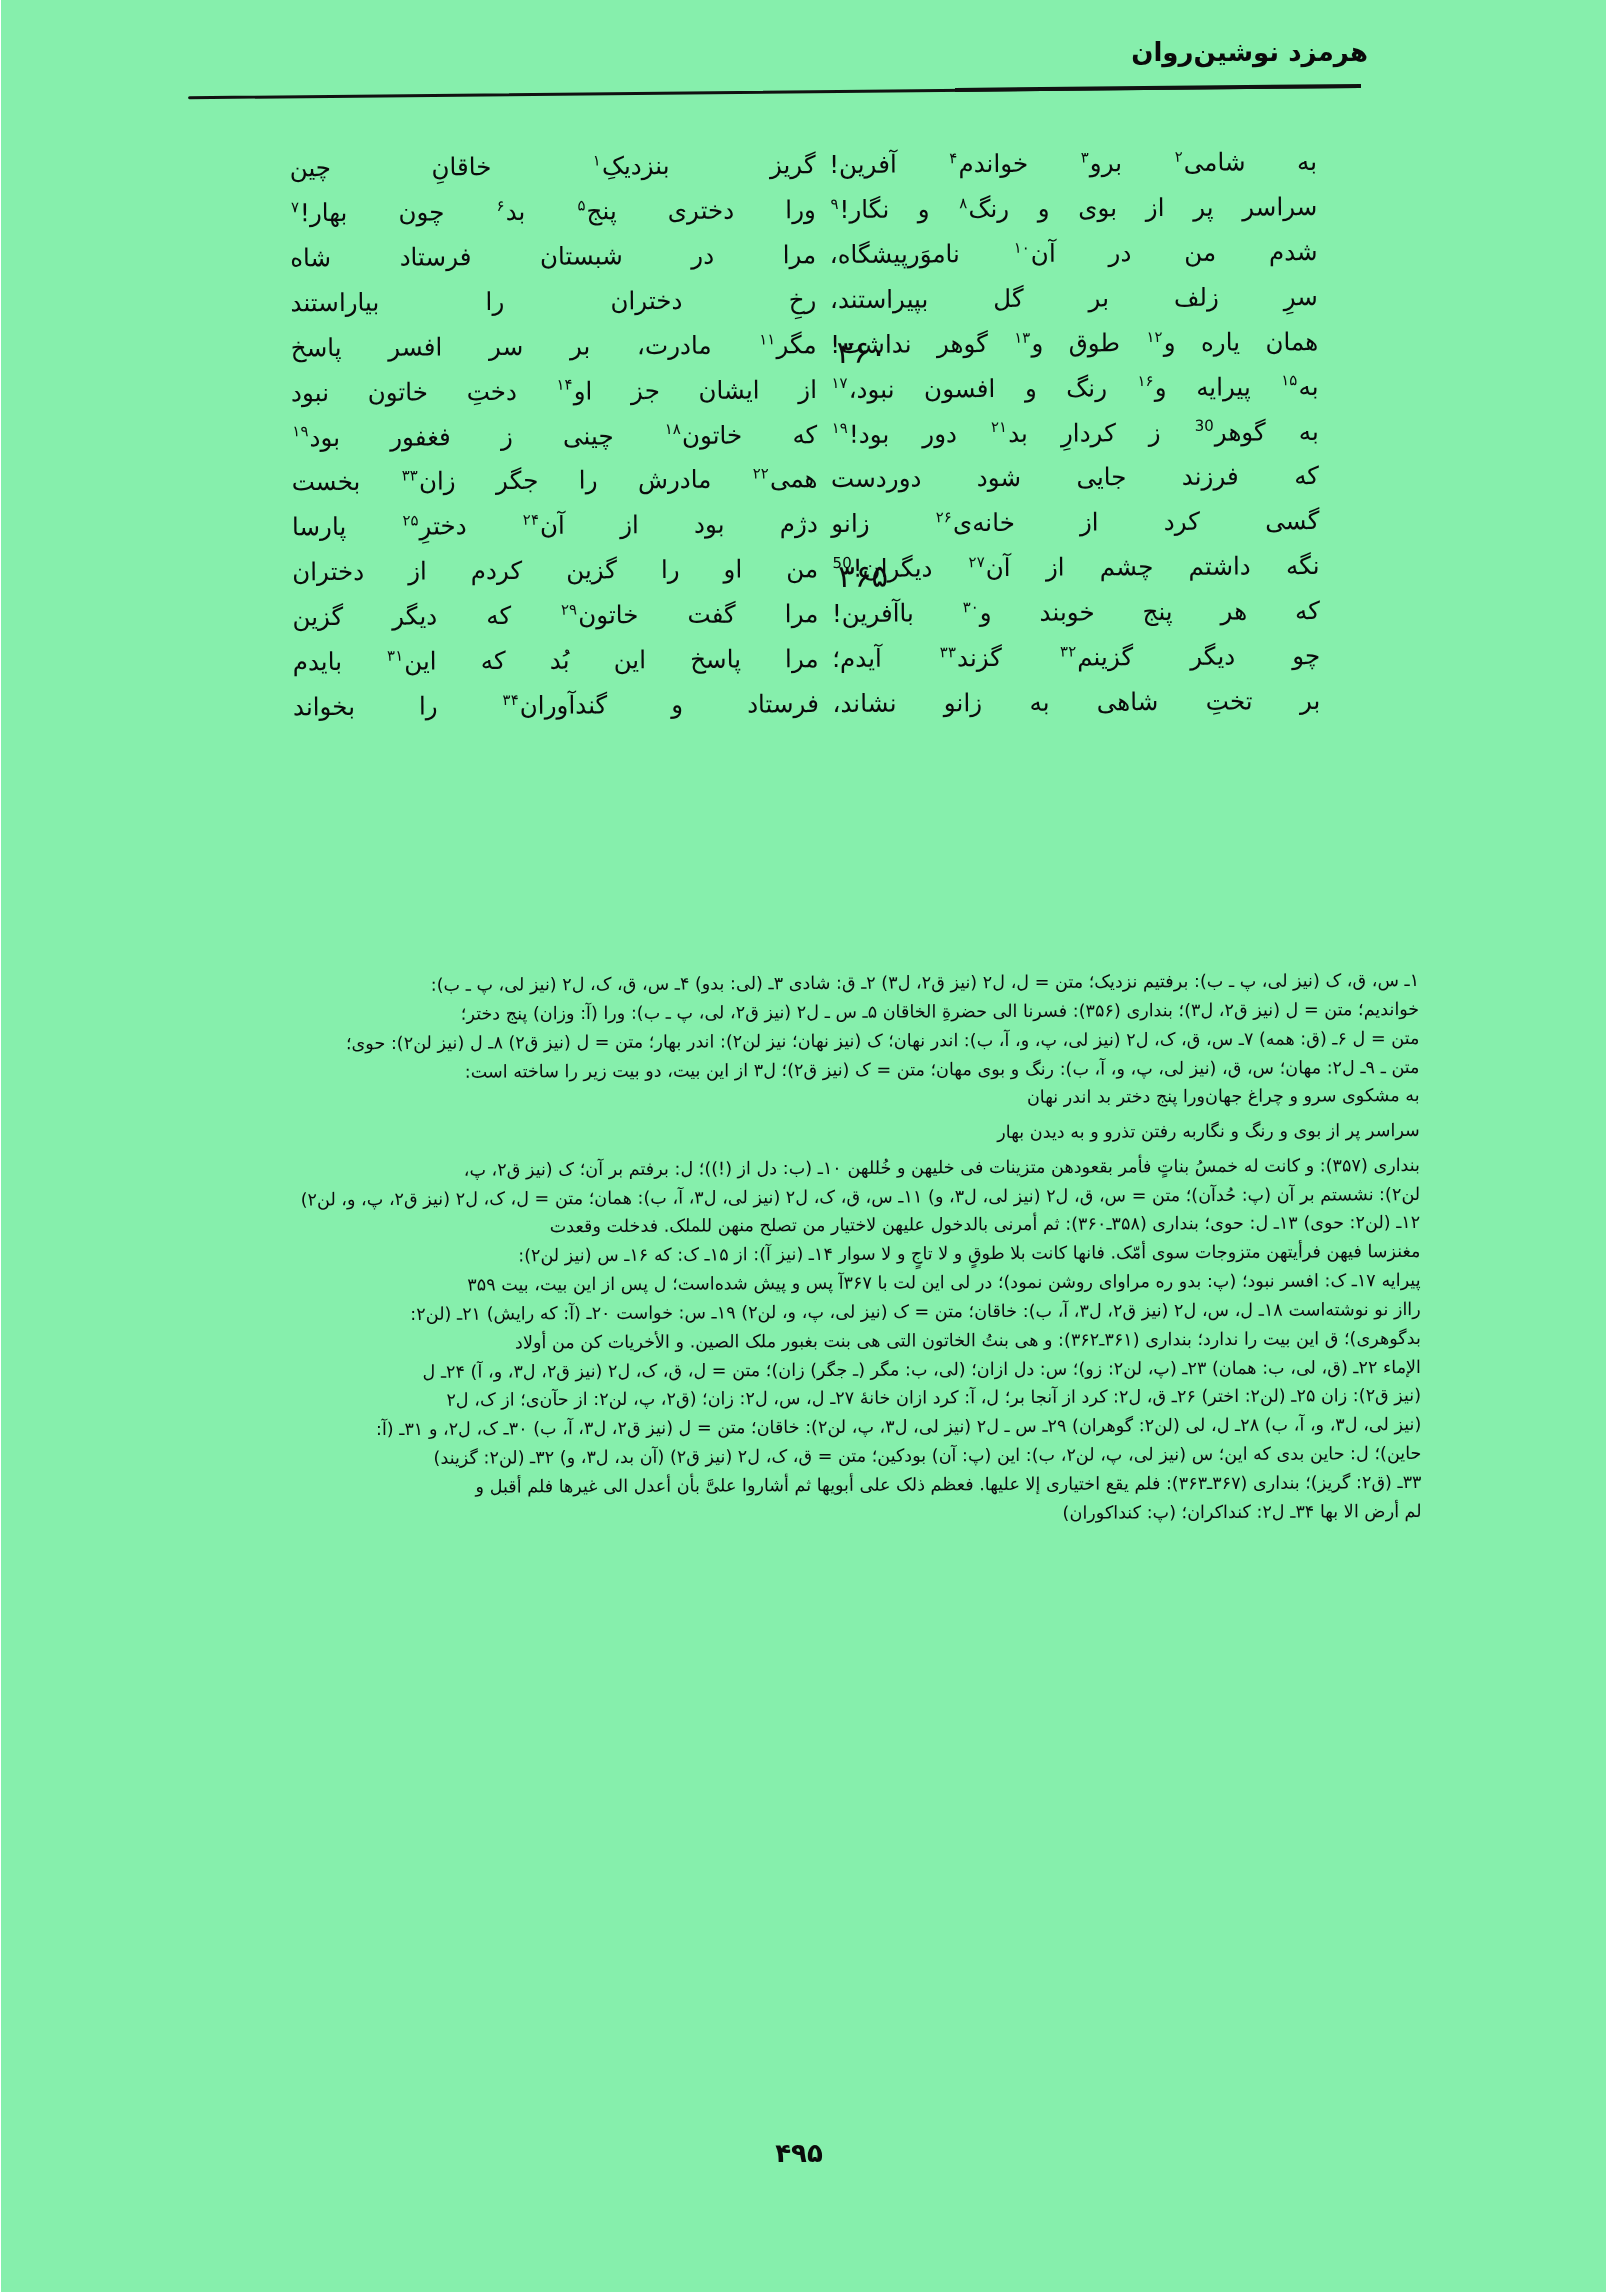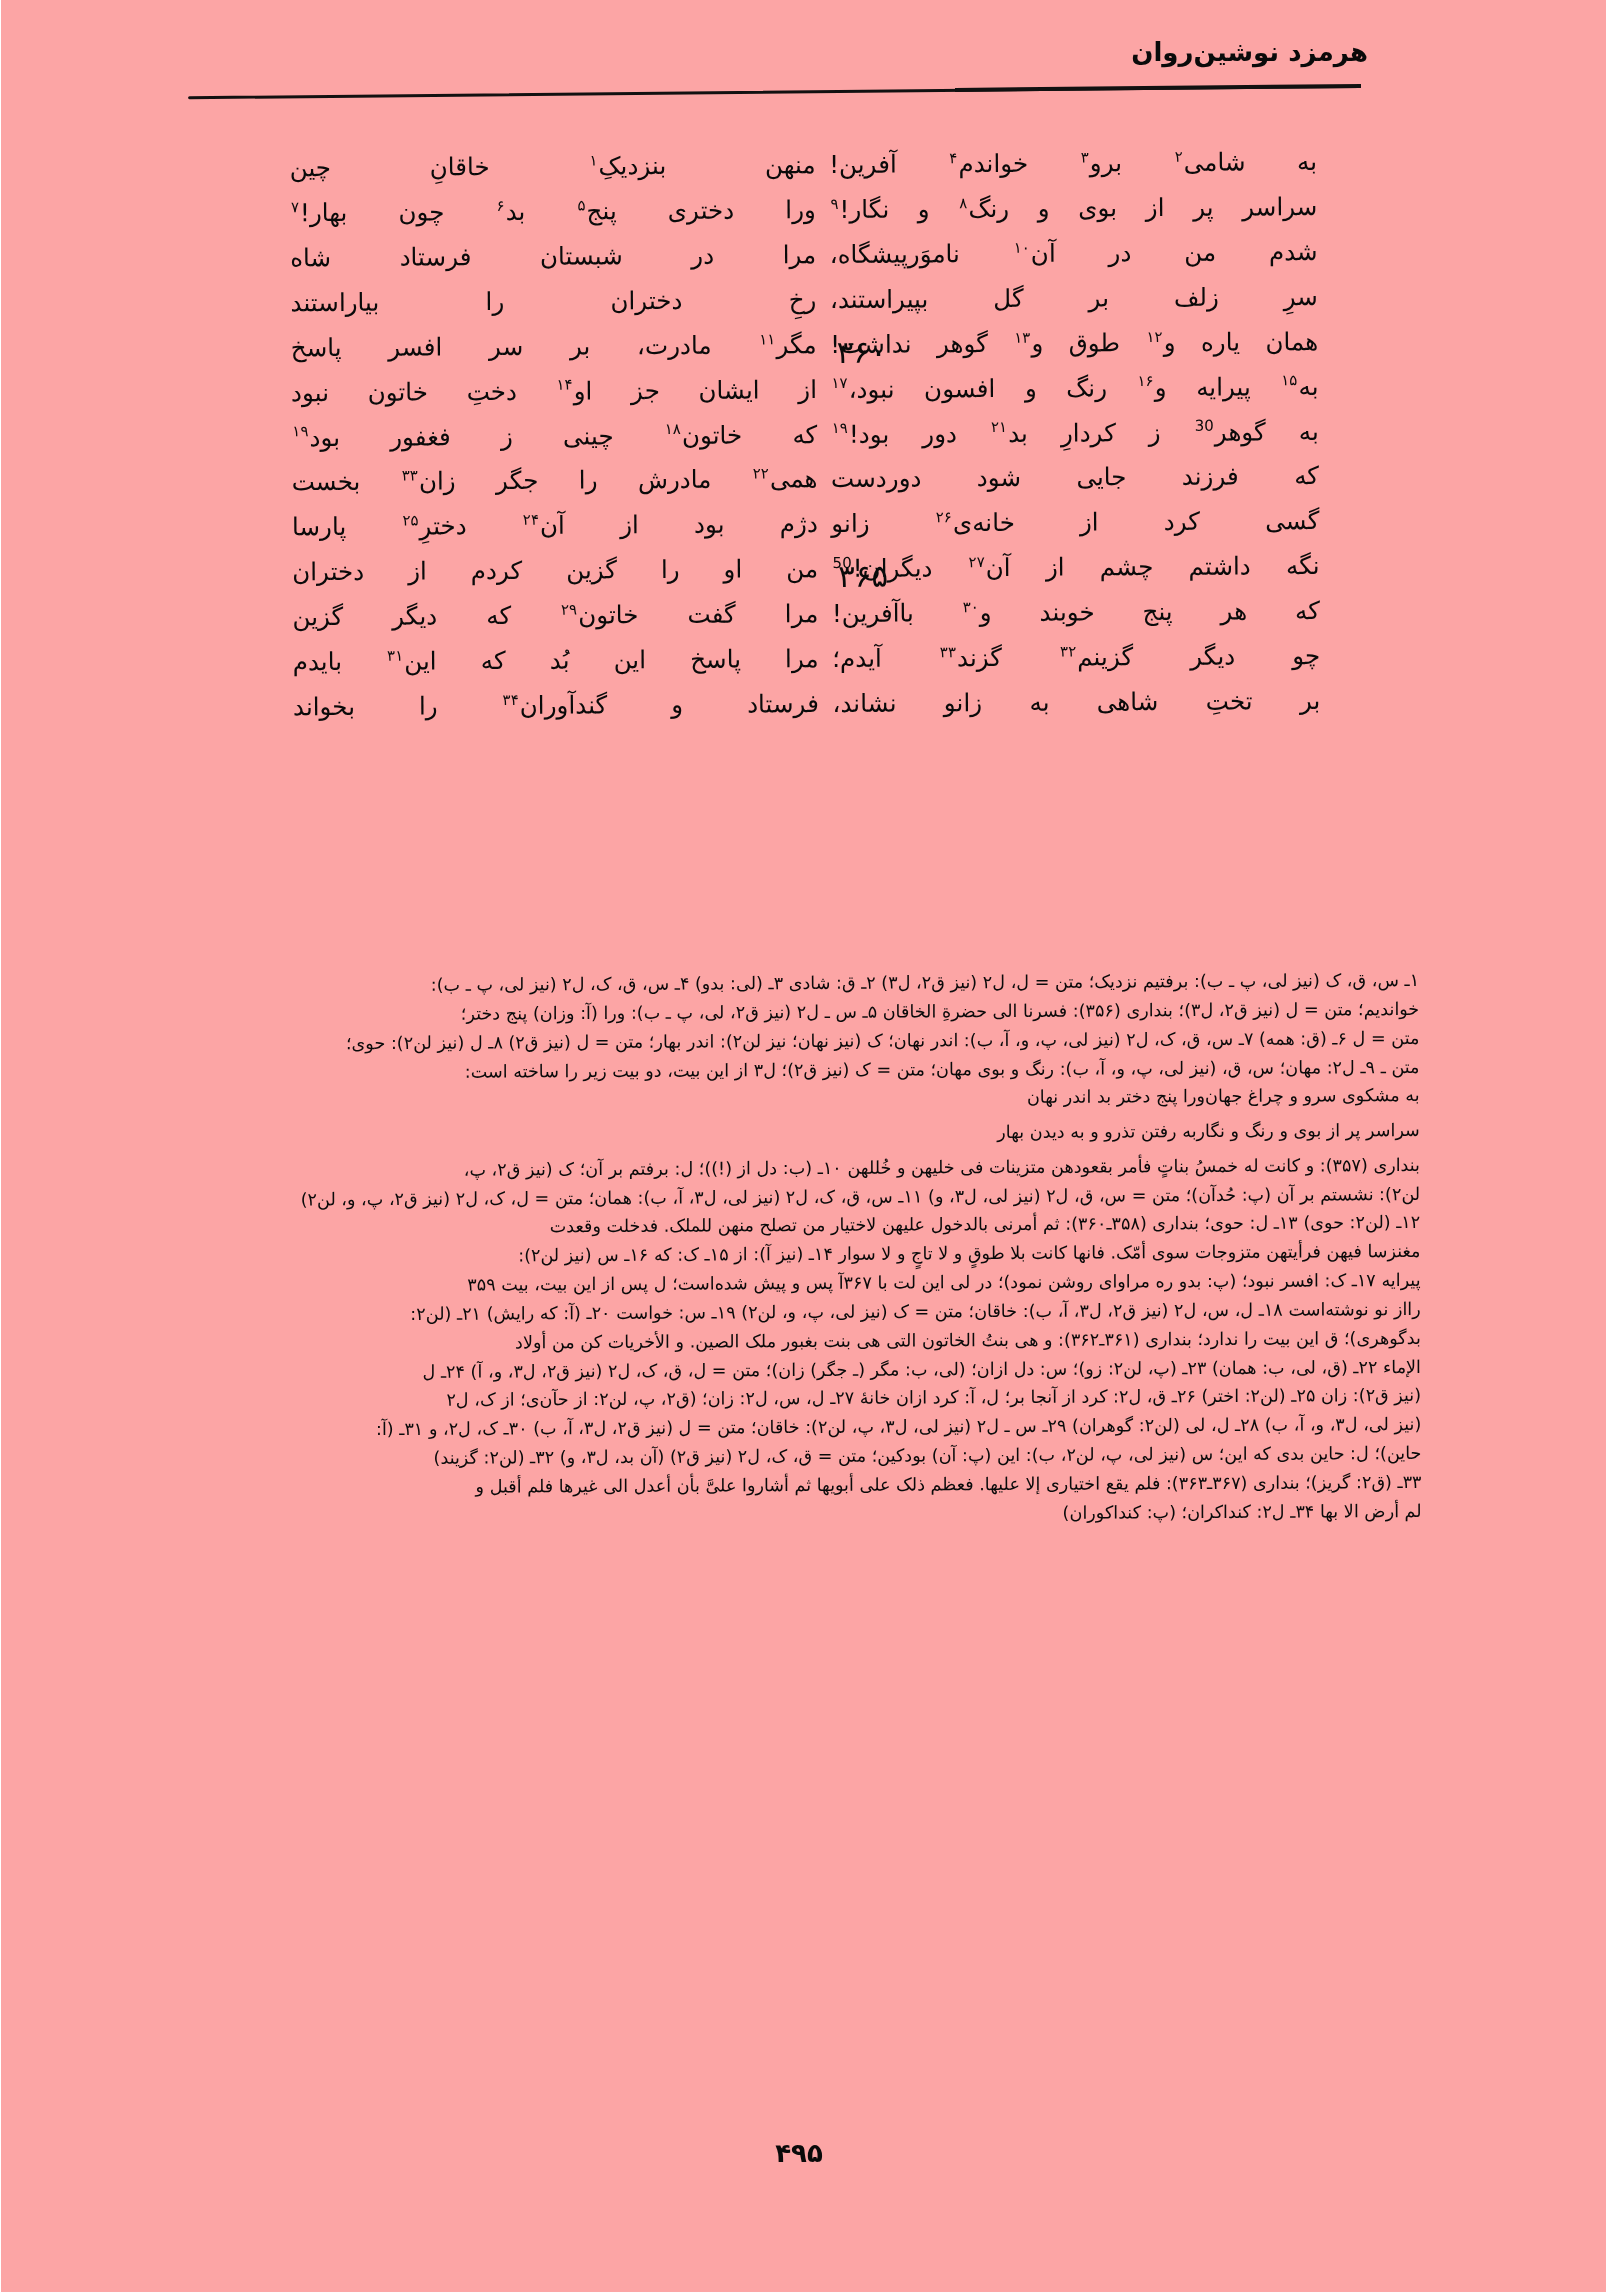--- a/index.html
+++ b/index.html
@@ -4,21 +4,21 @@
 <style>
   html,body{margin:0;padding:0;background:#ffffff;}
   body{
     width:1607px;height:2292px;position:relative;overflow:hidden;
     font-family:"DejaVu Sans","Liberation Sans",sans-serif;
     color:#0a0a0a;
     direction:rtl;
   }
   .page{
     position:absolute;inset:0;
-    background:#fca5a5;
+    background:#86efac;
   }
 
   
   .header{
     position:absolute;top:37px;right:239px;
     font-size:26px;font-weight:bold;letter-spacing:0px;
     white-space:nowrap;
   }
   .rule{
     position:absolute;top:85px;right:246px;width:1173px;height:2.9px;
@@ -92,21 +92,21 @@
           <div class="hemi-inner">
             <span>به</span>
             <span>شامی<sup class="fn">۲</sup></span>
             <span>برو<sup class="fn">۳</sup></span>
             <span>خواندم<sup class="fn">۴</sup></span>
             <span>آفرین!</span>
           </div>
         </div>
         <div class="hemi b">
           <div class="hemi-inner">
-            <span>منهن</span>
+            <span>گریز</span>
             <span>بنزدیکِ<sup class="fn">۱</sup></span>
             <span>خاقانِ</span>
             <span>چین</span>
           </div>
         </div>
       </div>
       <div class="couplet">
         <div class="hemi a">
           <div class="hemi-inner">
             <span>سراسر</span>

